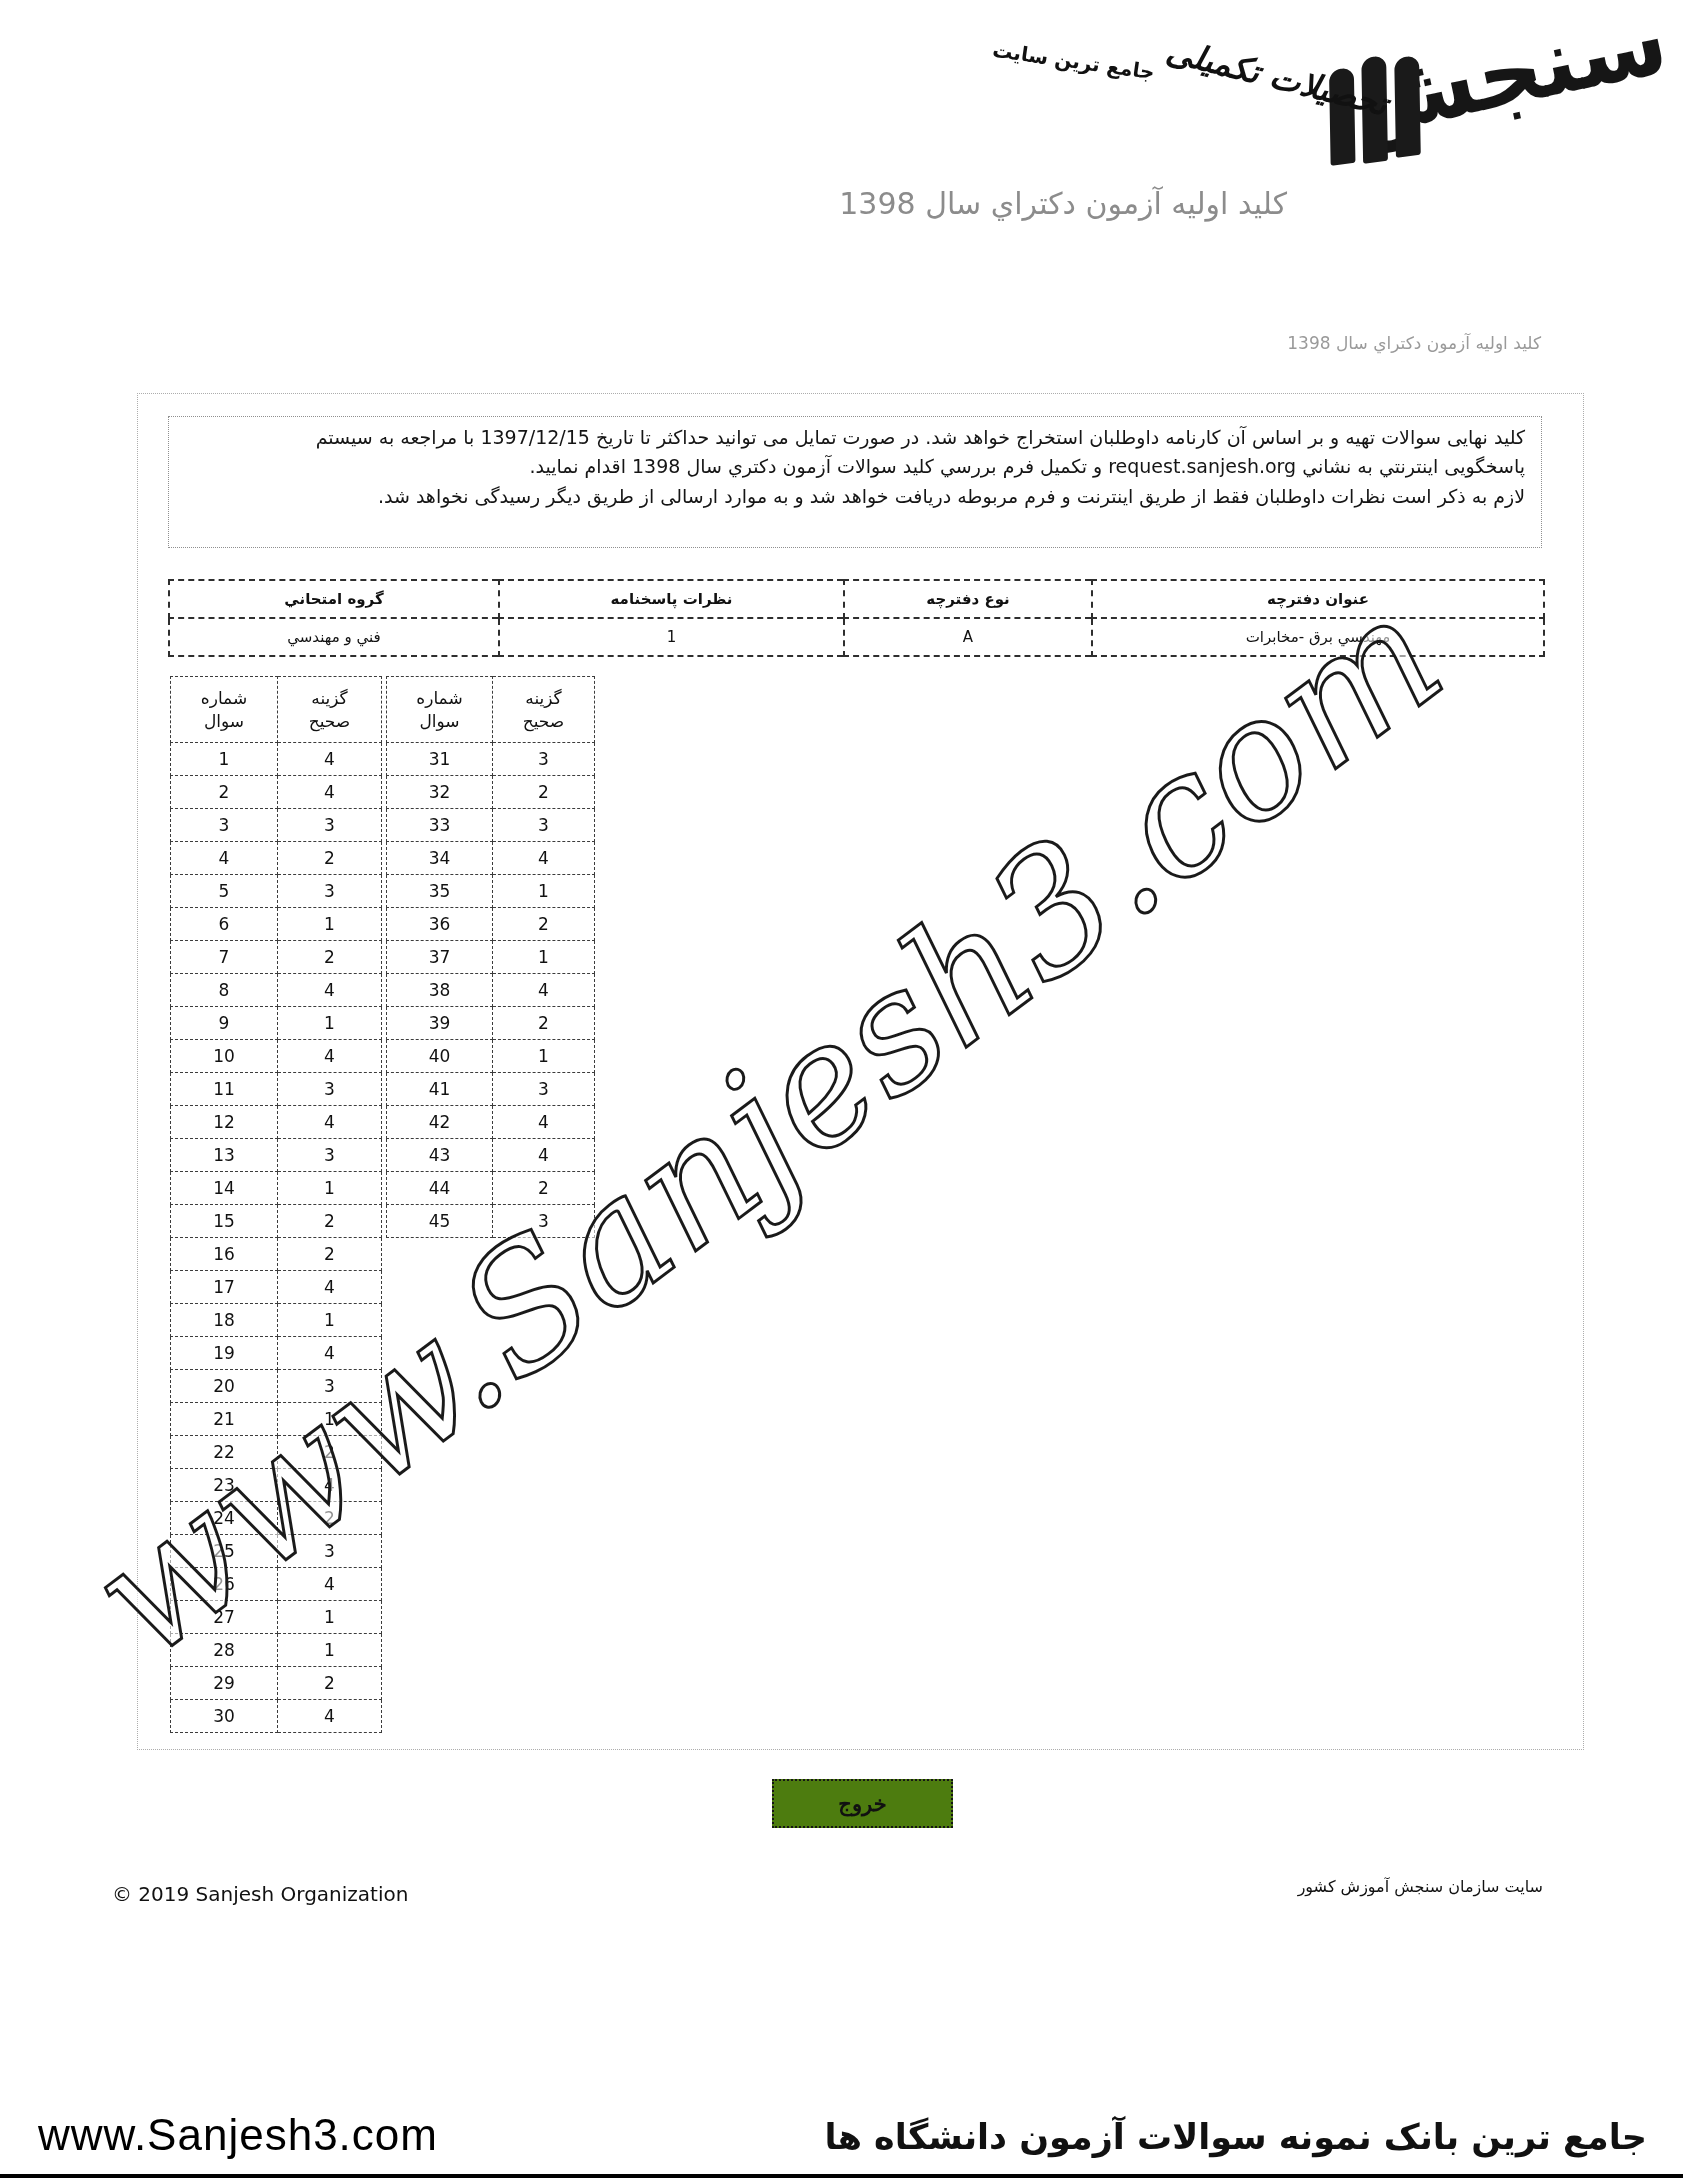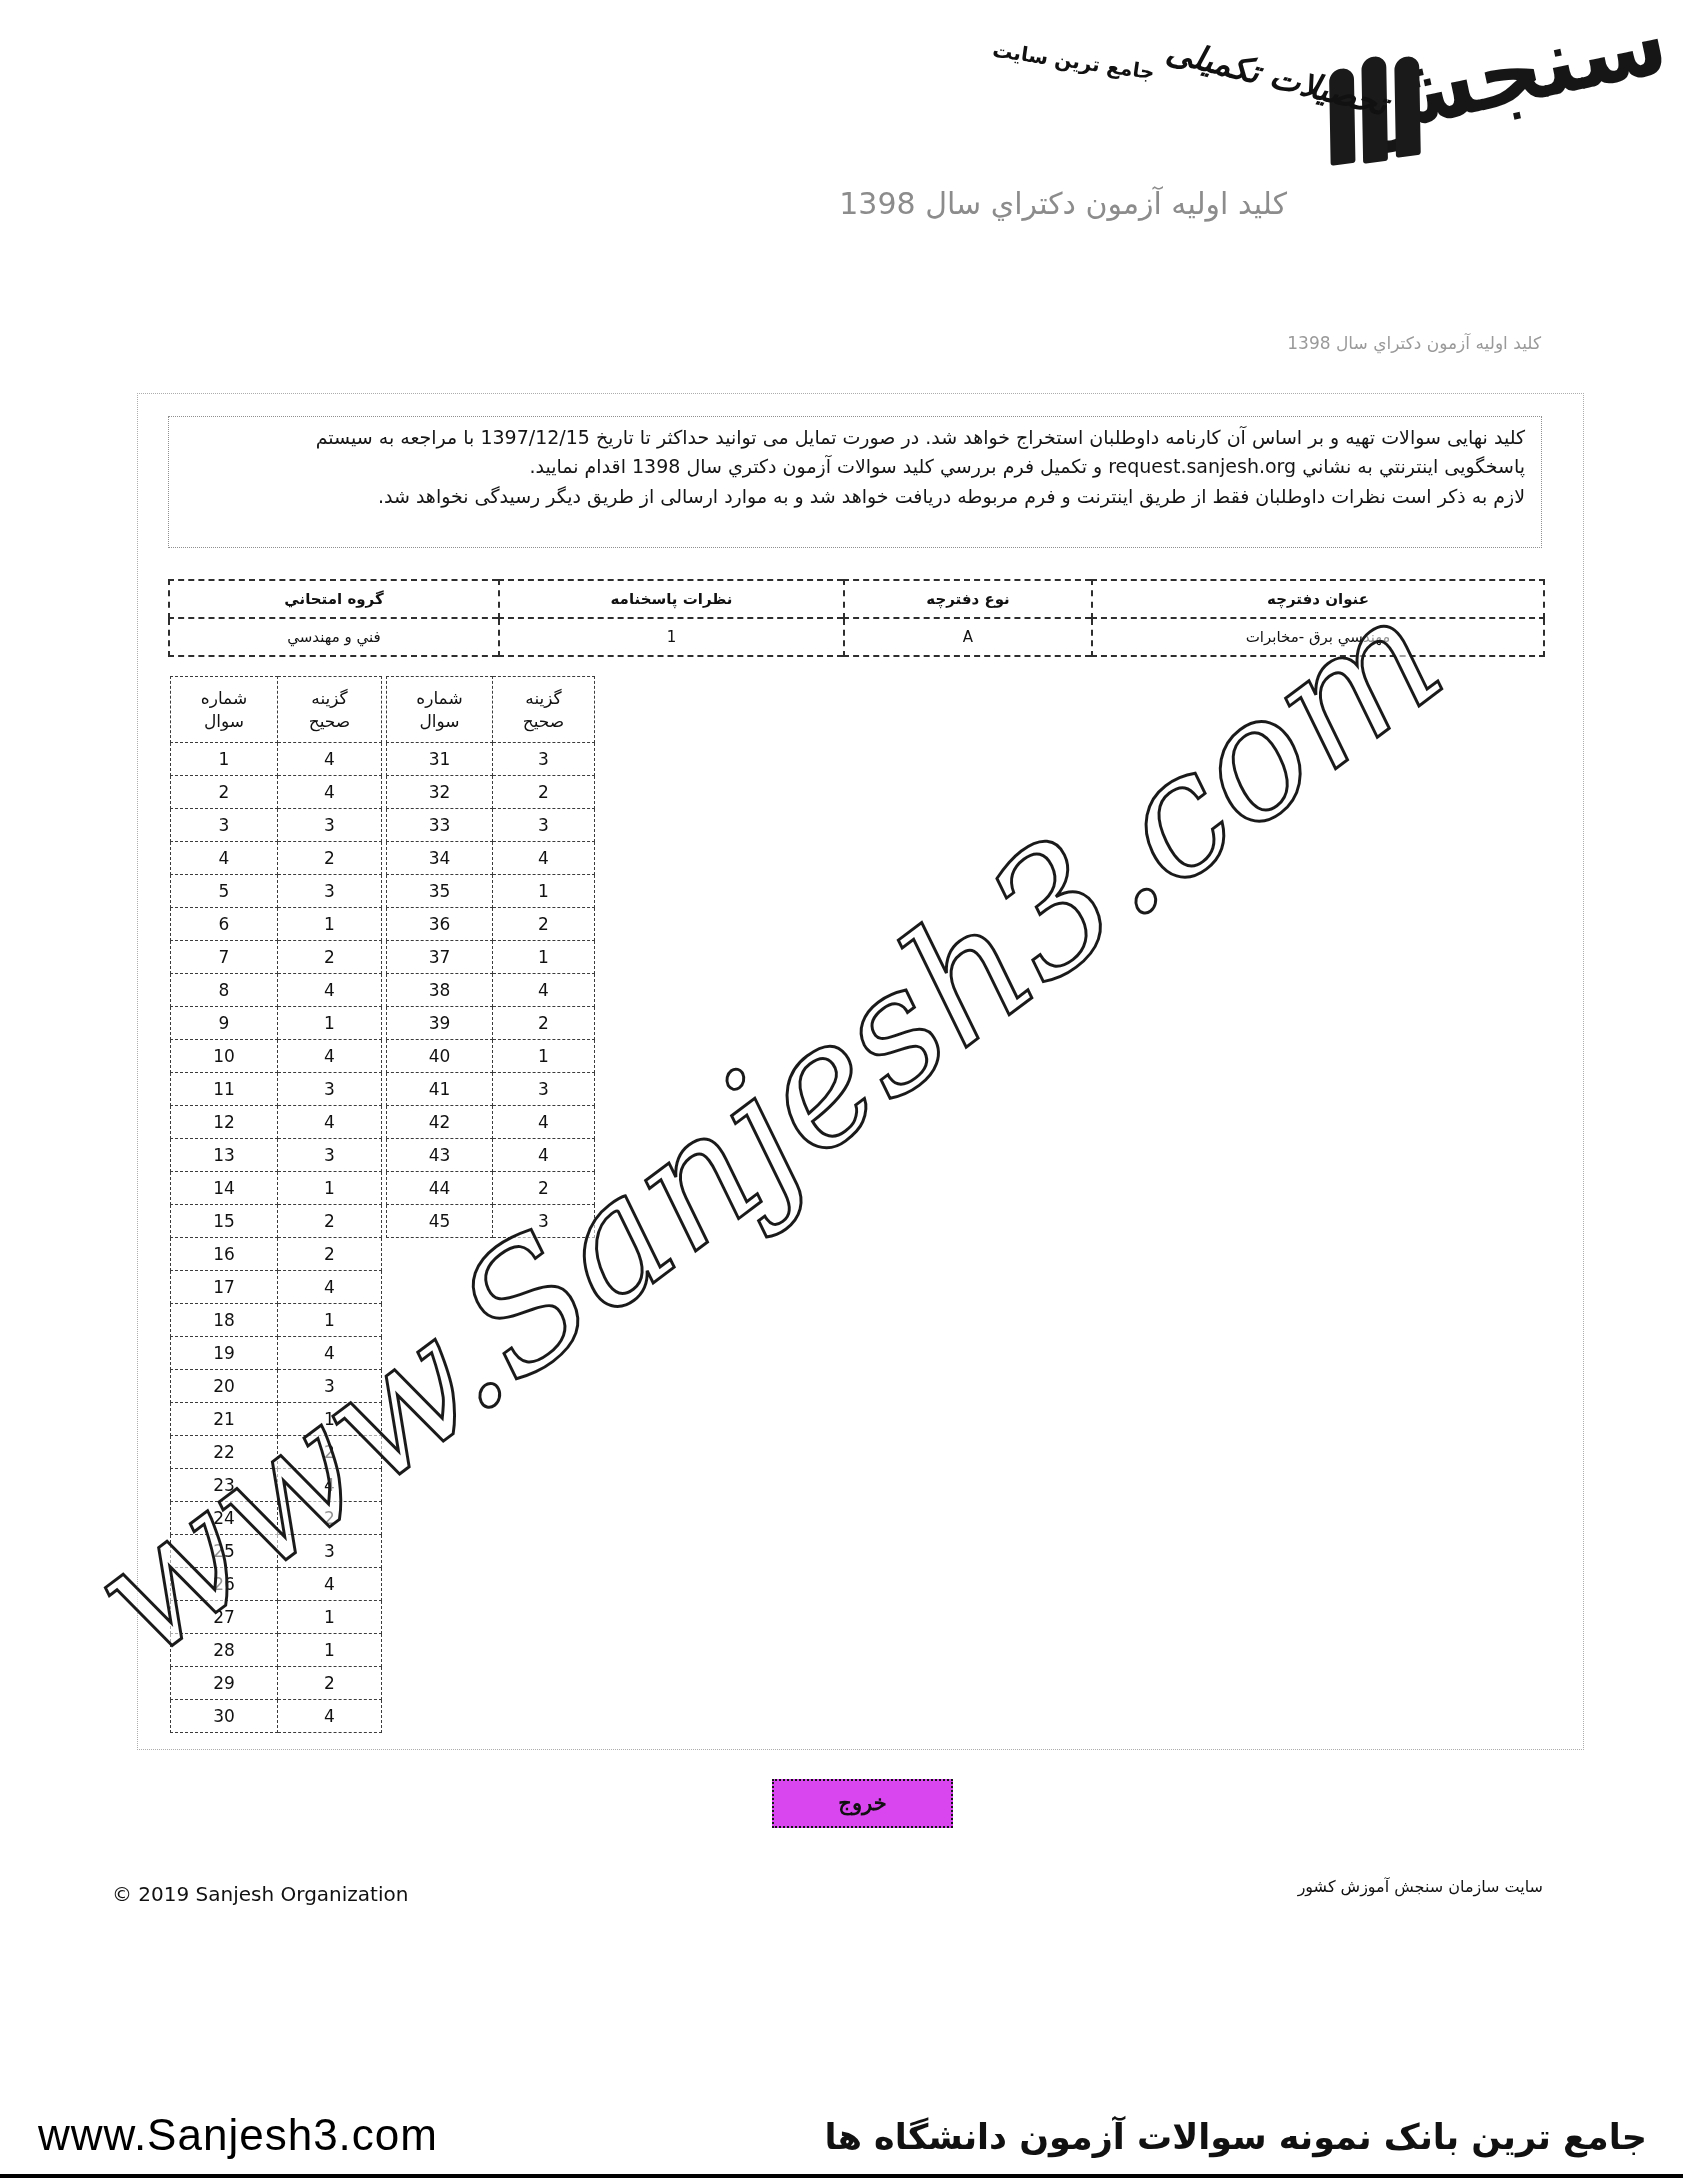--- a/index.html
+++ b/index.html
@@ -67,23 +67,23 @@
   .ans td { height:33px; }
   .ans-left  { left:170px; top:676px; width:211px; }
   .ans-right { left:386px; top:676px; width:208px; }
 
   
   .watermark { position:absolute; left:0; top:0; pointer-events:none; z-index:5; }
 
   
   .exit-btn {
     position:absolute; left:772px; top:1779px; width:181px; height:49px;
-    border:2px dotted #161616; background:#d946ef; display:flex; align-items:center;
+    border:2px dotted #161616; background:#4d7c0f; display:flex; align-items:center;
     justify-content:center; font-size:21px; font-weight:bold; cursor:pointer;
-    font-family:Liberation Serif, serif;
+    font-family:Liberation Sans, sans-serif;
   }
 
   
   .footer-site { position:absolute; right:140px; top:1877px; font-size:16px; direction:rtl; white-space:nowrap; }
   .footer-copy { position:absolute; left:112px; top:1882px; font-size:20px; font-family:"DejaVu Sans", sans-serif; }
 
   .bottom-url {
     position:absolute; left:38px; top:2110px; font-size:44px; color:#000;
     font-family:"Liberation Sans", sans-serif; letter-spacing:1px;
   }

